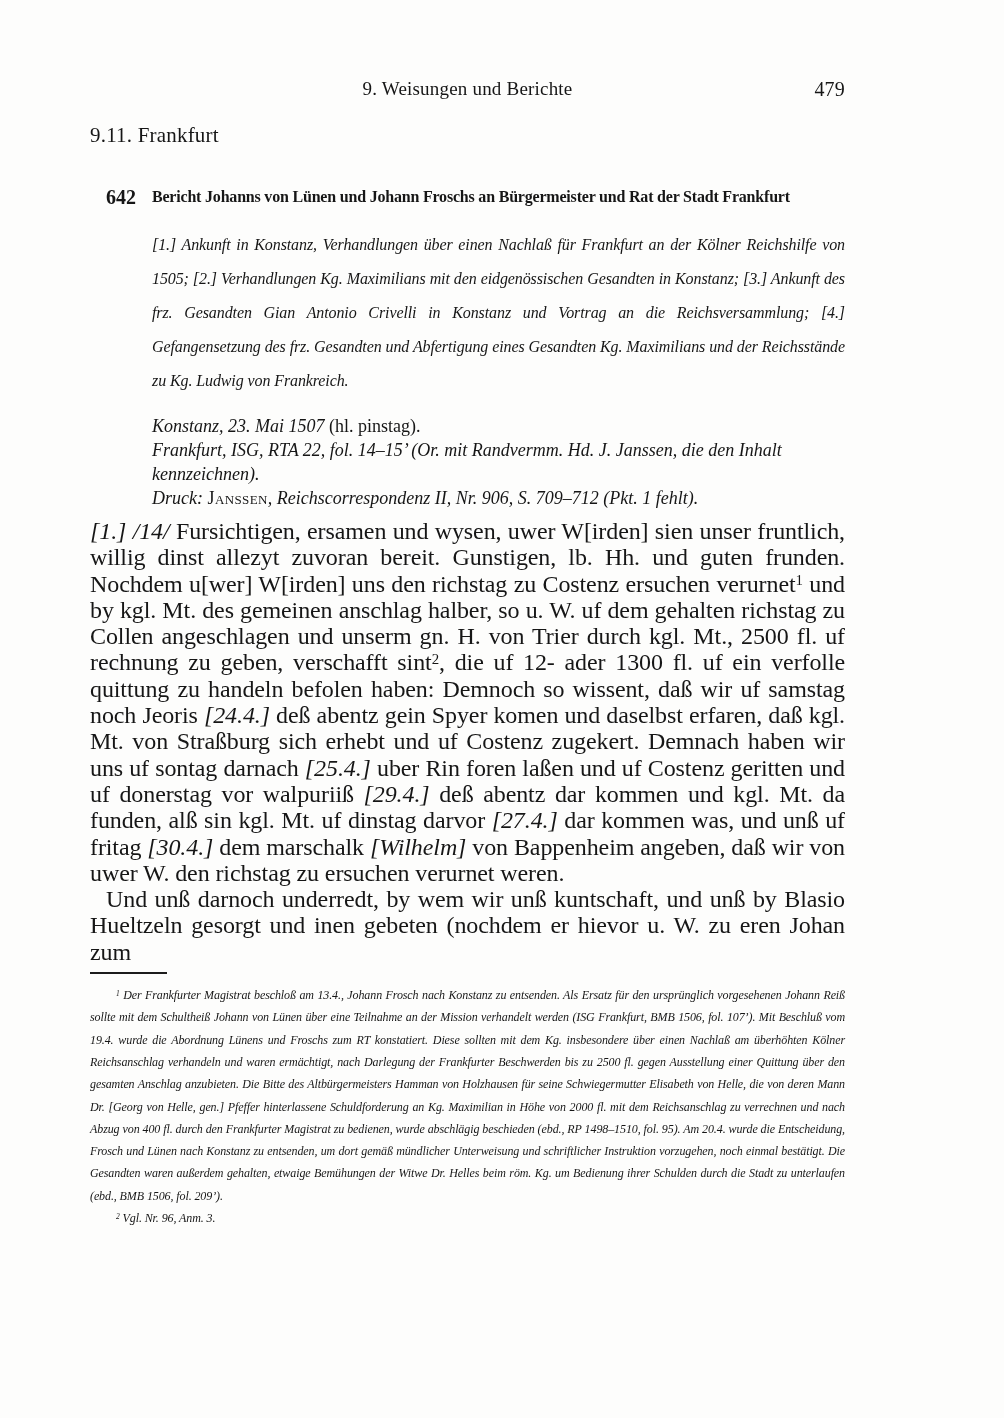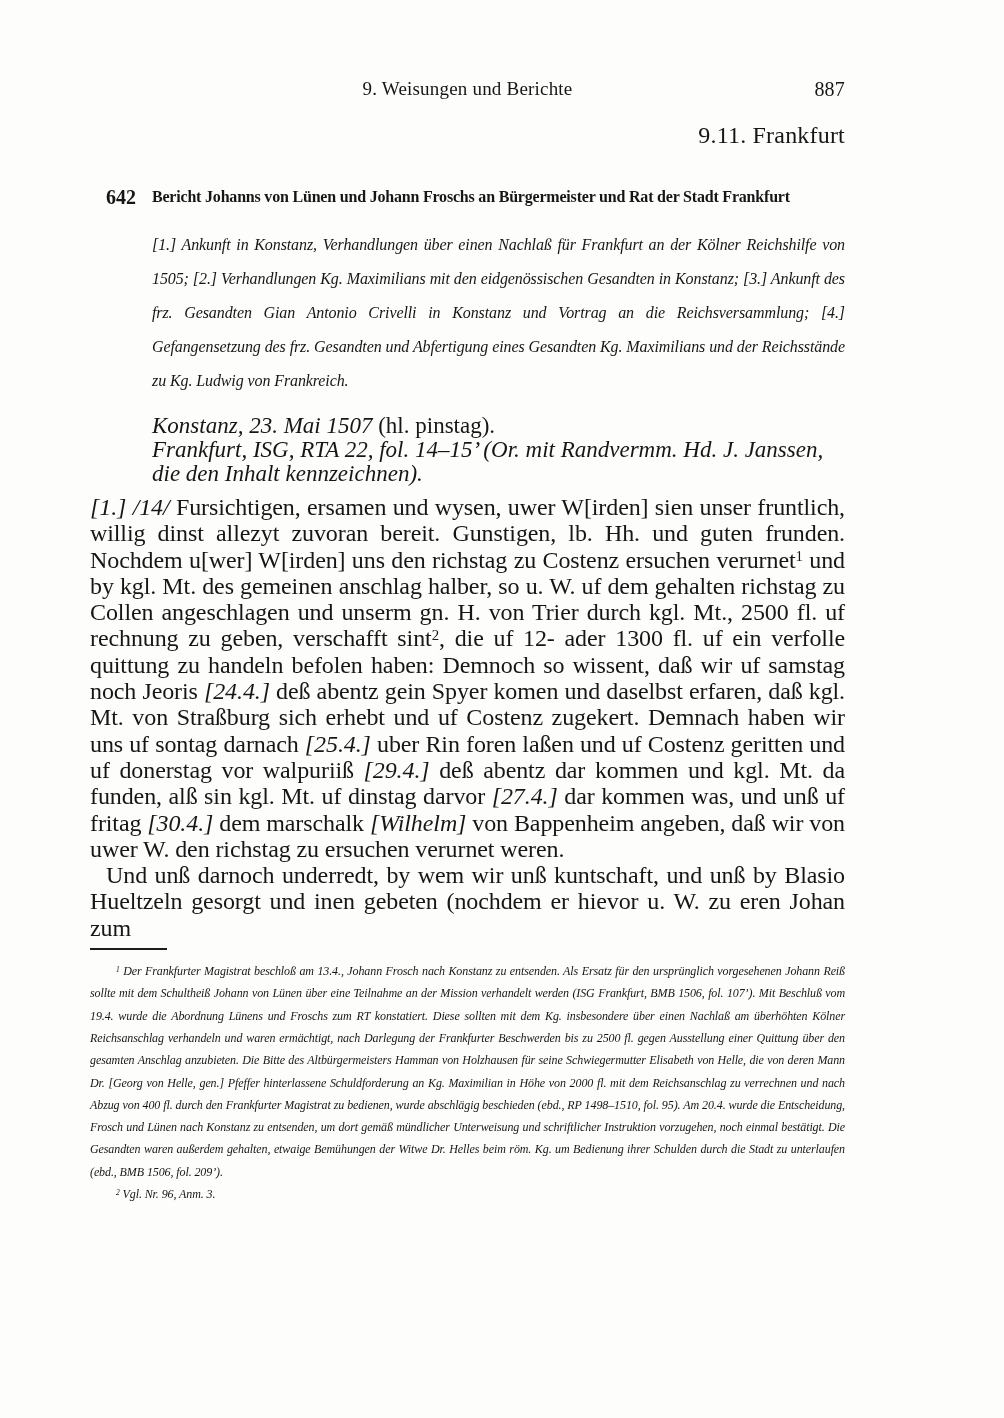--- a/index.html
+++ b/index.html
@@ -28,22 +28,22 @@
   .running-head .page-number {
     position: absolute;
     right: 0;
     top: 0;
     font-size: 20px;
   }
 
   
   .section-heading {
     margin-top: 22px;
-    text-align: right;
-    font-size: 24px;
+    text-align: left;
+    font-size: 21px;
     line-height: 26px;
     font-weight: normal;
     letter-spacing: 0.2px;
   }
 
   
   .doc-title-row {
     margin-top: 34px;
     display: flex;
   }
@@ -69,21 +69,21 @@
     font-size: 16px;
     line-height: 34px;
     text-align: justify;
     letter-spacing: -0.1px;
   }
 
   
   .meta {
     margin-top: 16px;
     margin-left: 62px;
-    font-size: 23px;
+    font-size: 18px;
     line-height: 24px;
   }
 
   
   .body-text {
     margin-top: 8px;
     font-size: 24px;
     line-height: 26.3px;
     text-align: justify;
     letter-spacing: -0.1px;
@@ -118,35 +118,36 @@
     top: -0.45em;
   }
 </style>
 </head>
 <body>
 
 <div class="page">
 
   <header class="running-head">
     <span>9. Weisungen und Berichte</span>
-    <span class="page-number">887</span>
+    <span class="page-number">479</span>
   </header>
 
   <h2 class="section-heading">9.11. Frankfurt</h2>
 
   <div class="doc-title-row">
     <span class="doc-number">642</span>
     <h3 class="doc-title">Bericht Johanns von Lünen und Johann Froschs an Bürgermeister und Rat der Stadt Frankfurt</h3>
   </div>
 
   <p class="summary"><span class="seg-i">[1.] Ankunft in Konstanz, Verhandlungen über einen Nachlaß für Frankfurt an der Kölner Reichshilfe von 1505; [2.] Verhandlungen Kg. Maximilians mit den eidgenössischen Gesandten in Konstanz; [3.] Ankunft des frz. Gesandten Gian Antonio Crivelli in Konstanz und Vortrag an die Reichsversammlung; [4.] Gefangensetzung des frz. Gesandten und Abfertigung eines Gesandten Kg. Maximilians und der Reichsstände zu Kg. Ludwig von Frankreich.</span></p>
 
   <div class="meta">
     <p class="meta-line"><span class="seg-i">Konstanz, 23. Mai 1507</span><span class="seg-r"> (hl. pinstag).</span></p>
     <p class="meta-line"><span class="seg-i">Frankfurt, ISG, RTA 22, fol. 14–15’ (Or. mit Randvermm. Hd. J. Janssen, die den Inhalt kennzeichnen).</span></p>
+    <p class="meta-line"><span class="seg-i">Druck: </span><span class="seg-sc">Janssen</span><span class="seg-i">, Reichscorrespondenz II, Nr. 906, S. 709–712 (Pkt. 1 fehlt).</span></p>
   </div>
 
   <div class="body-text">
     <p class="body-par"><span class="seg-i">[1.] /14/</span><span class="seg-r"> Fursichtigen, ersamen und wysen, uwer W[irden] sien unser fruntlich, willig dinst allezyt zuvoran bereit. Gunstigen, lb. Hh. und guten frunden. Nochdem u[wer] W[irden] uns den richstag zu Costenz ersuchen verurnet</span><sup class="seg-sup">1</sup><span class="seg-r"> und by kgl. Mt. des gemeinen anschlag halber, so u. W. uf dem gehalten richstag zu Collen angeschlagen und unserm gn. H. von Trier durch kgl. Mt., 2500 fl. uf rechnung zu geben, verschafft sint</span><sup class="seg-sup">2</sup><span class="seg-r">, die uf 12- ader 1300 fl. uf ein verfolle quittung zu handeln befolen haben: Demnoch so wissent, daß wir uf samstag noch Jeoris </span><span class="seg-i">[24.4.]</span><span class="seg-r"> deß abentz gein Spyer komen und daselbst erfaren, daß kgl. Mt. von Straßburg sich erhebt und uf Costenz zugekert. Demnach haben wir uns uf sontag darnach </span><span class="seg-i">[25.4.]</span><span class="seg-r"> uber Rin foren laßen und uf Costenz geritten und uf donerstag vor walpuriiß </span><span class="seg-i">[29.4.]</span><span class="seg-r"> deß abentz dar kommen und kgl. Mt. da funden, alß sin kgl. Mt. uf dinstag darvor </span><span class="seg-i">[27.4.]</span><span class="seg-r"> dar kommen was, und unß uf fritag </span><span class="seg-i">[30.4.]</span><span class="seg-r"> dem marschalk </span><span class="seg-i">[Wilhelm]</span><span class="seg-r"> von Bappenheim angeben, daß wir von uwer W. den richstag zu ersuchen verurnet weren.</span></p>
     <p class="body-par indent"><span class="seg-r">Und unß darnoch underredt, by wem wir unß kuntschaft, und unß by Blasio Hueltzeln gesorgt und inen gebeten (nochdem er hievor u. W. zu eren Johan zum</span></p>
   </div>
 
   <div class="footnote-rule"></div>
 
   <div class="footnotes">

